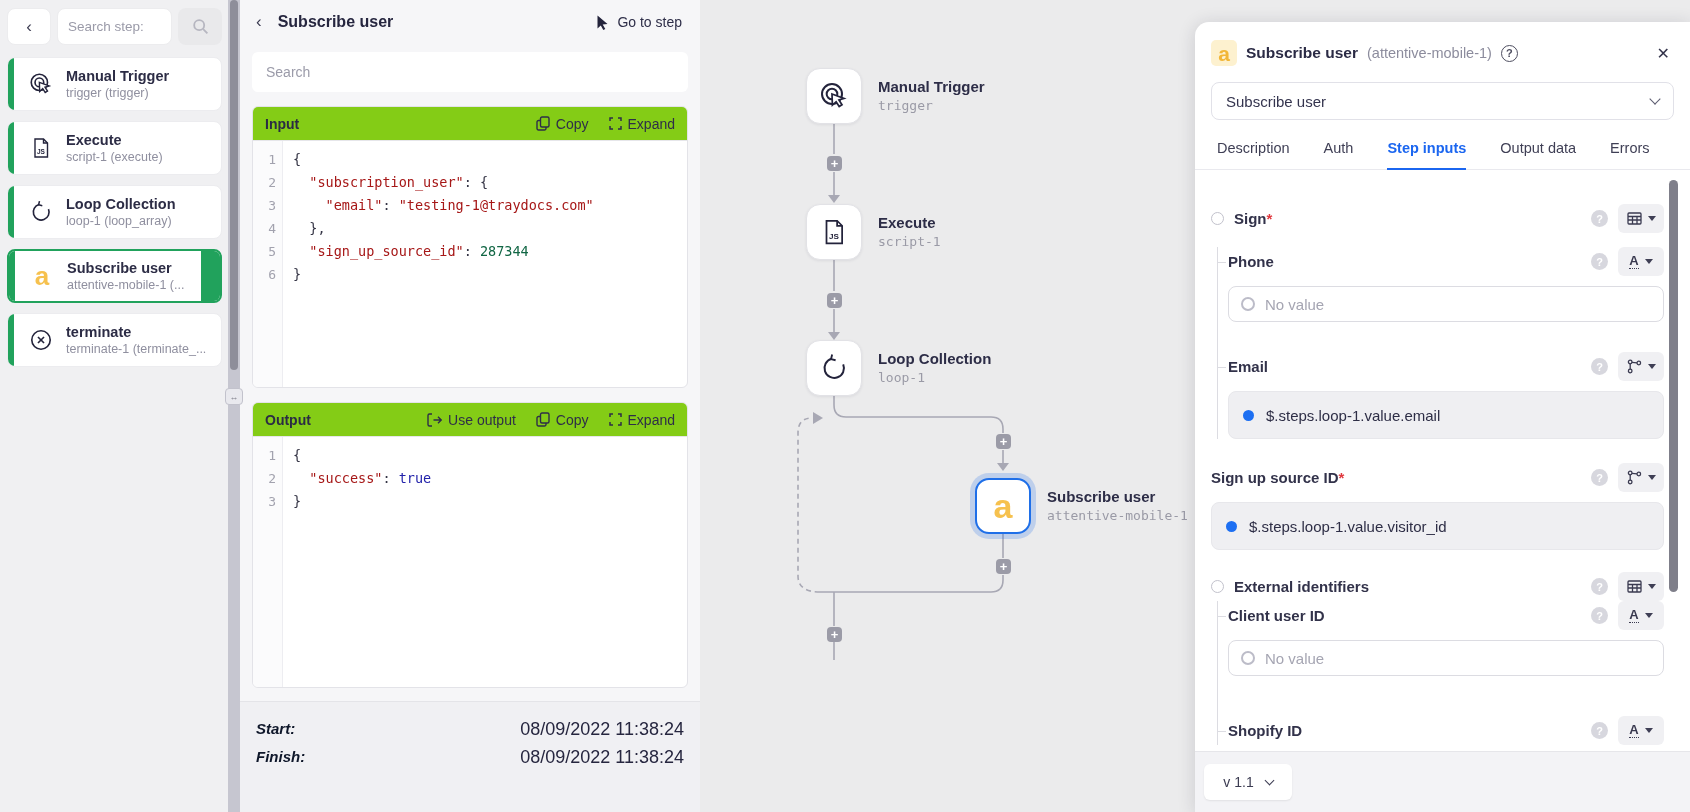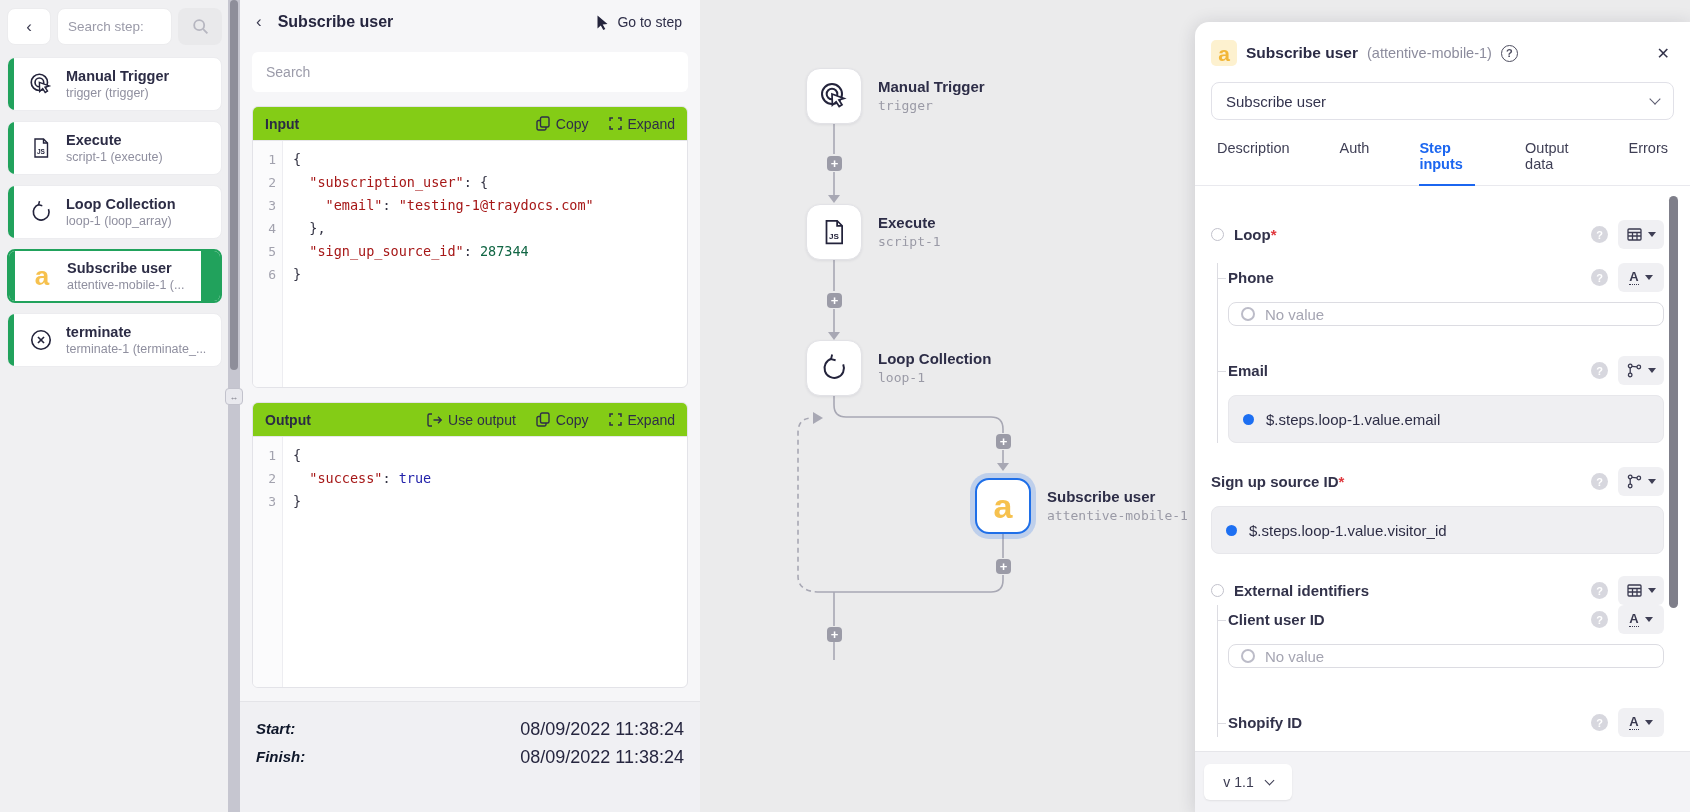--- a/index.html
+++ b/index.html
@@ -89,40 +89,40 @@
   .insp-appicon .a-letter { font-size:21px; color:#f2b637; }
   .insp-title { font-size:15.5px; font-weight:bold; color:#2b2b45; }
   .insp-sub { font-size:14.5px; color:#8c8c9d; }
   .help-o { width:17px; height:17px; border:1.5px solid #4e4e60; border-radius:50%; font-size:11px; color:#4e4e60;
             display:flex; align-items:center; justify-content:center; font-weight:bold; cursor:pointer; flex:none; }
   .insp-close { margin-left:auto; font-size:16px; color:#33334a; cursor:pointer; }
   .insp-select { margin:16px 16px 0; height:38px; border:1px solid #e1e1e8; border-radius:8px; display:flex;
                  align-items:center; padding:0 14px; font-size:15px; color:#34344e; cursor:pointer; flex:none; }
   .chev { width:8px; height:8px; border-right:1.8px solid #5c5c70; border-bottom:1.8px solid #5c5c70;
           transform:rotate(45deg); margin-left:auto; margin-top:-4px; flex:none; }
-  .insp-tabs { display:flex; gap:50px; padding:20px 22px 0; border-bottom:1px solid #e9e9ee; flex:none; }
+  .insp-tabs { display:flex; gap:34px; padding:20px 22px 0; border-bottom:1px solid #e9e9ee; flex:none; }
   .tab { font-size:14.5px; color:#3f3f55; padding-bottom:12px; cursor:pointer; border-bottom:2px solid transparent; margin-bottom:-1px; }
   .tab.active { color:#1b66f0; font-weight:bold; border-bottom-color:#1b66f0; }
   .insp-body { position:relative; flex:1; padding:0 26px 0 16px; overflow:hidden; }
   .scroll-thumb { position:absolute; right:12px; top:10px; width:9px; height:412px; background:#7f7f8a; border-radius:5px; cursor:grab; }
   .frow { display:flex; align-items:center; gap:10px; }
   .flabel { font-size:15px; font-weight:bold; color:#32324a; }
   .radio-o { width:13px; height:13px; border:1.5px solid #c2c2cc; border-radius:50%; flex:none; cursor:pointer; }
   .req { color:#e0393f; font-weight:bold; }
   .spacer { flex:1; }
   .help-f { width:17px; height:17px; background:#d7d7de; border-radius:50%; color:#fff; font-size:11px; font-weight:bold;
             display:flex; align-items:center; justify-content:center; flex:none; cursor:pointer; }
   .type-btn { width:46px; height:29px; background:#f0f0f3; border:none; border-radius:6px; display:flex; align-items:center;
               justify-content:center; gap:6px; color:#3a3a50; cursor:pointer; flex:none; }
   .type-caret { width:0; height:0; border-left:4px solid transparent; border-right:4px solid transparent; border-top:5px solid #3f3f55; }
   .type-a { font-size:13px; font-weight:bold; color:#3a3a50; border-bottom:1px dotted #3a3a50; line-height:1.1; }
   .group { margin-left:6px; border-left:1px solid #dcdce2; padding-left:10px; }
   .tick { position:relative; }
   .tick::before { content:""; position:absolute; left:-10px; top:50%; width:8px; border-top:1px solid #dcdce2; }
-  .novalue { height:24px; border:1px solid #dcdce2; border-radius:8px; display:flex; align-items:center; gap:10px;
+  .novalue { height:36px; border:1px solid #dcdce2; border-radius:8px; display:flex; align-items:center; gap:10px;
              padding:0 12px; background:#fff; margin-top:10px; }
   .ring { width:14px; height:14px; border:2px solid #bcbcc8; border-radius:50%; flex:none; }
   .novalue input { border:none; outline:none; flex:1; font-size:15px; color:#3c3c52; font-family:"Liberation Sans",sans-serif; background:transparent; }
   .novalue input::placeholder { color:#a5a5b2; }
   .jsonpath { height:48px; background:#efeff2; border:1px solid #e7e7eb; border-radius:8px; display:flex; align-items:center;
               gap:12px; padding:0 14px; margin-top:10px; cursor:pointer; }
   .dot { width:11px; height:11px; background:#1d6ff2; border-radius:50%; flex:none; }
   .pv { font-size:15px; color:#2e2e46; }
   .insp-footer { height:61px; background:#f3f3f6; border-top:1px solid #e6e6ea; display:flex; align-items:center;
                  padding:0 9px; flex:none; }
@@ -421,21 +421,21 @@
         <span class="tab active">Step inputs</span>
         <span class="tab">Output data</span>
         <span class="tab">Errors</span>
       </div>
 
       <div class="insp-body">
         <div class="scroll-thumb"></div>
 
         <div class="frow" style="margin-top:34px">
           <span class="radio-o"></span>
-          <span class="flabel"><span>Loop</span><span class="req">*</span></span>
+          <span class="flabel"><span>Sign</span><span class="req">*</span></span>
           <span class="spacer"></span>
           <span class="help-f">?</span>
           <button class="type-btn">
             <svg width="15" height="13" viewBox="0 0 15 13" fill="none" stroke="#3a3a50" stroke-width="1.3">
               <rect x="1" y="1" width="13" height="11" rx="1"></rect>
                 <path d="M1 4.5 H14 M1 8 H14 M5.5 4.5 V12 M10 4.5 V12"></path>
             </svg>
             <span class="type-caret"></span>
           </button>
         </div>

